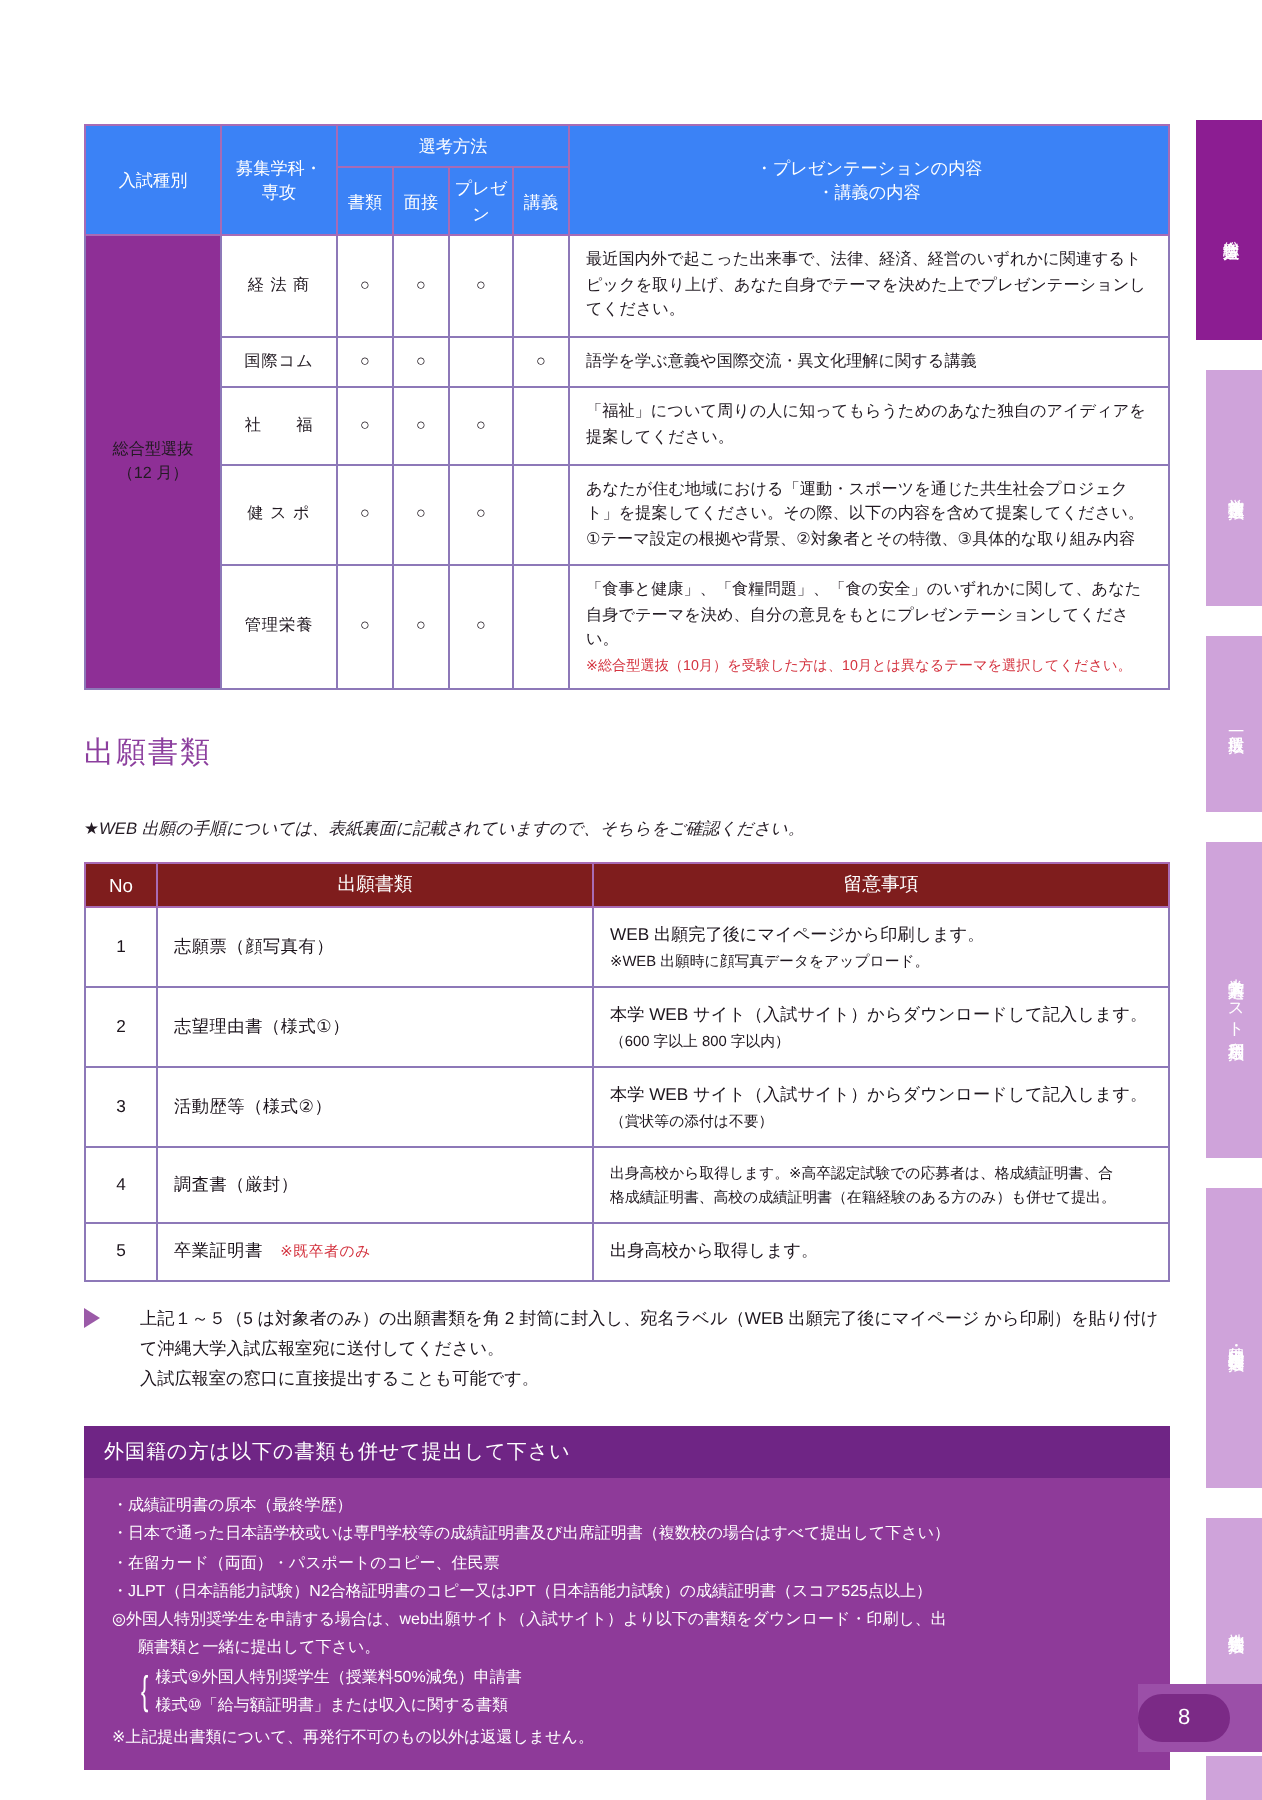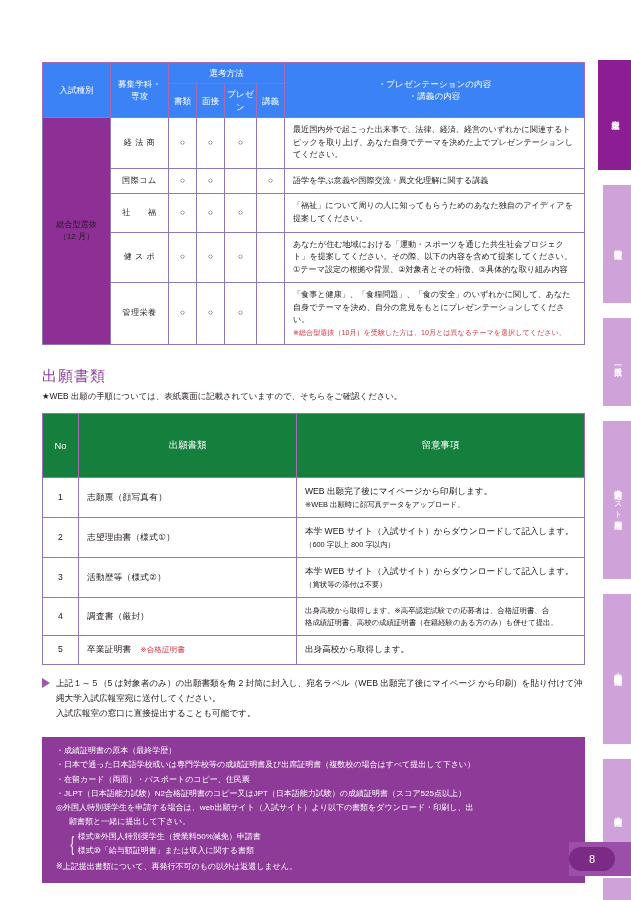--- a/index.html
+++ b/index.html
@@ -142,41 +142,42 @@
 
   
   .sec-head {
     margin-top: 22px;
     color: #8c3f9e;
     font-size: 15px;
     letter-spacing: 1px;
     font-family: "Liberation Serif", "DejaVu Serif", serif;
   }
   .sec-note {
-    margin-top: 4px;
+    margin-top: 22px;
     font-size: 8.4px;
     color: #231a23;
     line-height: 1.6;
+    font-style: italic;
   }
 
   
   table.docs {
     width: 100%;
     border-collapse: collapse;
     table-layout: fixed;
     margin-top: 9px;
     border: 1px solid #7b4fa0;
   }
   table.docs th {
-    background: #15803d;
+    background: #7f1d1d;
     color: #ffffff;
     font-weight: normal;
     font-size: 9.4px;
     border: 1px solid #a86bb5;
-    padding: 25px 3px;
+    padding: 4px 3px;
     text-align: center;
   }
   table.docs td {
     border: 1px solid #8d78b8;
     font-size: 8.6px;
     line-height: 1.6;
     color: #1c141c;
     padding: 7px 8px;
     vertical-align: middle;
   }
@@ -190,21 +191,21 @@
   .sub-note {
     font-size: 7.4px;
     line-height: 1.55;
     display: block;
   }
 
   
   .tri-para {
     margin-top: 11px;
     display: flex;
-    gap: 6px;
+    gap: 20px;
     align-items: flex-start;
   }
   .tri {
     width: 0; height: 0;
     border-left: 8px solid #9b5aa8;
     border-top: 5.5px solid transparent;
     border-bottom: 5.5px solid transparent;
     margin-top: 2px;
     flex: none;
   }
@@ -381,47 +382,48 @@
             <span>本学 WEB サイト（入試サイト）からダウンロードして記入します。</span>
             <span class="sub-note">（賞状等の添付は不要）</span>
           </td>
         </tr>
         <tr>
           <td class="no">4</td>
           <td class="docname">
             <span>調査書（厳封）</span>
           </td>
           <td>
-            <span class="sub-note">出身高校から取得します。※高卒認定試験での応募者は、合格証明書、合</span>
+            <span class="sub-note">出身高校から取得します。※高卒認定試験での応募者は、格成績証明書、合</span>
             <span class="sub-note">格成績証明書、高校の成績証明書（在籍経験のある方のみ）も併せて提出。</span>
           </td>
         </tr>
         <tr>
           <td class="no">5</td>
           <td class="docname">
             <span>卒業証明書</span>
-            <span class="inline-red">※合格証明書</span>
+            <span class="inline-red">※既卒者のみ</span>
           </td>
           <td>
             <span>出身高校から取得します。</span>
           </td>
         </tr>
       </tbody>
     </table>
 
     <div class="tri-para">
       <div class="tri"></div>
       <div class="tri-text">
         <span>上記１～５（5 は対象者のみ）の出願書類を角 2 封筒に封入し、宛名ラベル（WEB 出願完了後にマイページ</span>
         <span>から印刷）を貼り付けて沖縄大学入試広報室宛に送付してください。</span>
         <span style="display:block">入試広報室の窓口に直接提出することも可能です。</span>
       </div>
     </div>
 
     <div class="pbox">
+      <div class="pbox-head">外国籍の方は以下の書類も併せて提出して下さい</div>
       <div class="pbox-body">
         <span class="li">・成績証明書の原本（最終学歴）</span>
         <span class="li">・日本で通った日本語学校或いは専門学校等の成績証明書及び出席証明書（複数校の場合はすべて提出して下さい）</span>
         <span class="li">・在留カード（両面）・パスポートのコピー、住民票</span>
         <span class="li">・JLPT（日本語能力試験）N2合格証明書のコピー又はJPT（日本語能力試験）の成績証明書（スコア525点以上）</span>
         <span class="li">◎外国人特別奨学生を申請する場合は、web出願サイト（入試サイト）より以下の書類をダウンロード・印刷し、出</span>
         <span class="indent">願書類と一緒に提出して下さい。</span>
         <div class="brace-row">
           <span class="brace">{</span>
           <span class="brace-items">

